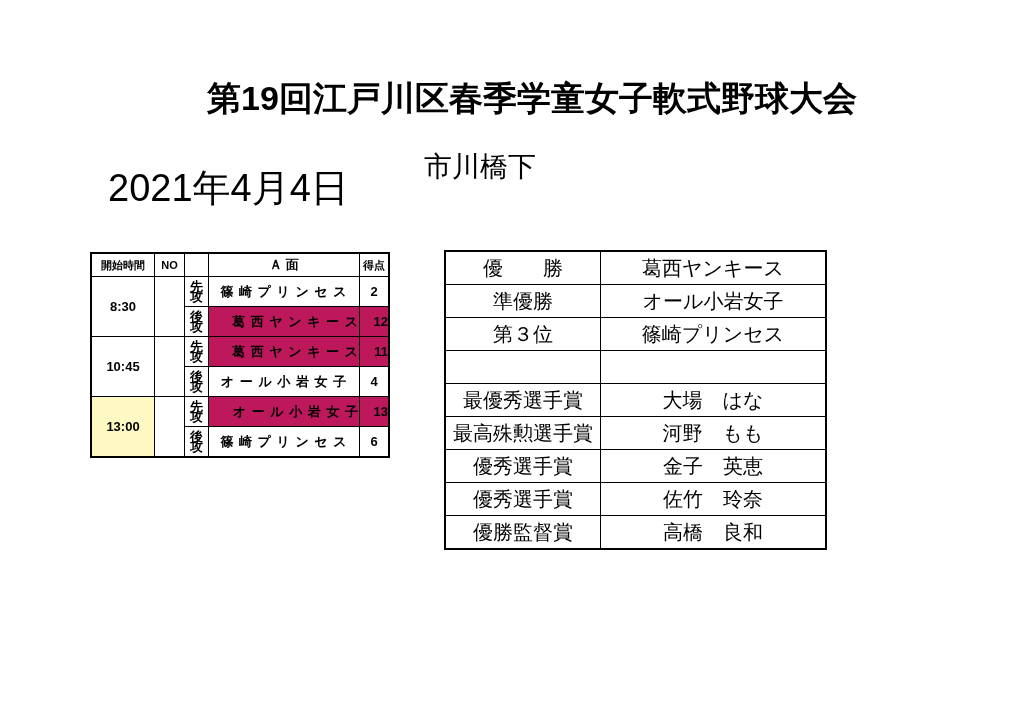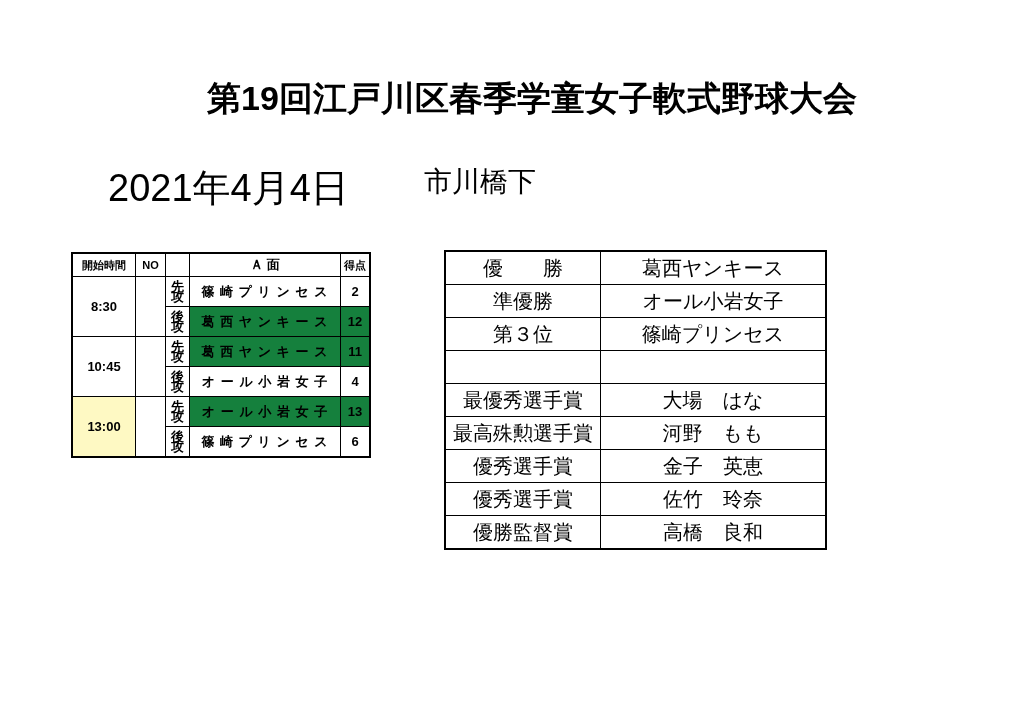--- a/index.html
+++ b/index.html
@@ -31,31 +31,31 @@
   #event-date {
     position: absolute;
     top: 163px;
     left: 108px;
     font-size: 38px;
     font-weight: normal;
   }
 
   #event-place {
     position: absolute;
-    top: 163px;
+    top: 148px;
     left: 424px;
     font-size: 28px;
     font-weight: normal;
   }
 
   
   #schedule-wrap {
     position: absolute;
     top: 252px;
-    left: 71px;
+    left: 90px;
   }
   table.sched {
     border-collapse: collapse;
     border: 2px solid #000;
     table-layout: fixed;
   }
   table.sched td, table.sched th {
     border: 1px solid #000;
     padding: 0;
     text-align: center;
@@ -89,21 +89,22 @@
     font-family: Liberation Serif, serif;
   }
   td.team-cell {
     font-size: 14px;
     letter-spacing: 1px;
   }
   td.score-cell {
     font-size: 14px;
   }
   tr.hl td.team-cell, tr.hl td.score-cell {
-    background: #15803d;
+    background: #be185d;
+    text-align: right;
   }
 
   
   #awards-wrap {
     position: absolute;
     top: 250px;
     left: 444px;
   }
   table.awards {
     border-collapse: collapse;

